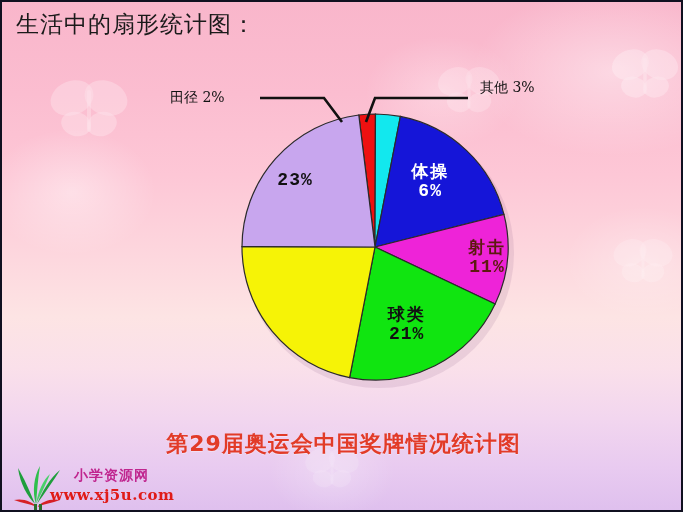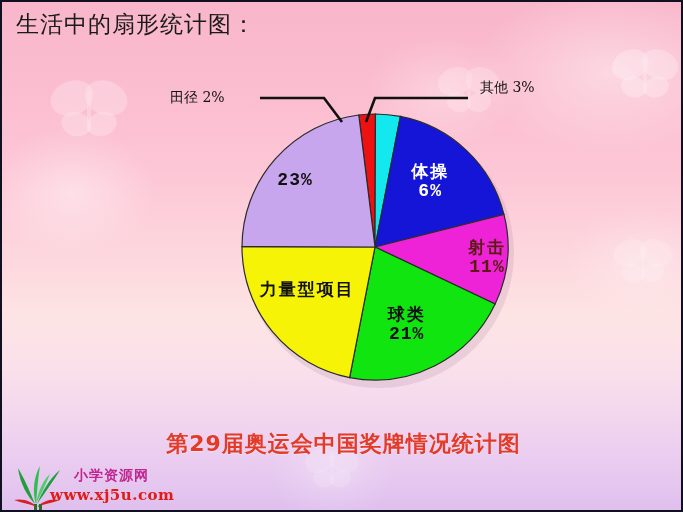--- a/index.html
+++ b/index.html
@@ -154,21 +154,20 @@
       </div>
       <div class="sliceLabel" style="color: rgb(93, 26, 16); left: 466px; top: 234.547px;">
         <span class="nm">射击</span>
         <span class="pc">11%</span>
       </div>
       <div class="sliceLabel" style="color: rgb(17, 17, 17); left: 385.679px; top: 302.103px;">
         <span class="nm">球类</span>
         <span class="pc">21%</span>
       </div>
       <div class="sliceLabel" style="color: rgb(17, 17, 17); left: 257.78px; top: 276.84px;">
-        <span class="nm">力量型项目</span>
       </div>
       <div class="sliceLabel" style="color: rgb(17, 17, 17); left: 275.337px; top: 167.753px;">
         <span class="pc">23%</span>
       </div>
     </div>
 
   <div class="calloutTxt" id="callout-tianjing">田径 2%</div>
   <div class="calloutTxt" id="callout-qita">其他 3%</div>
 
   <div class="logo">

